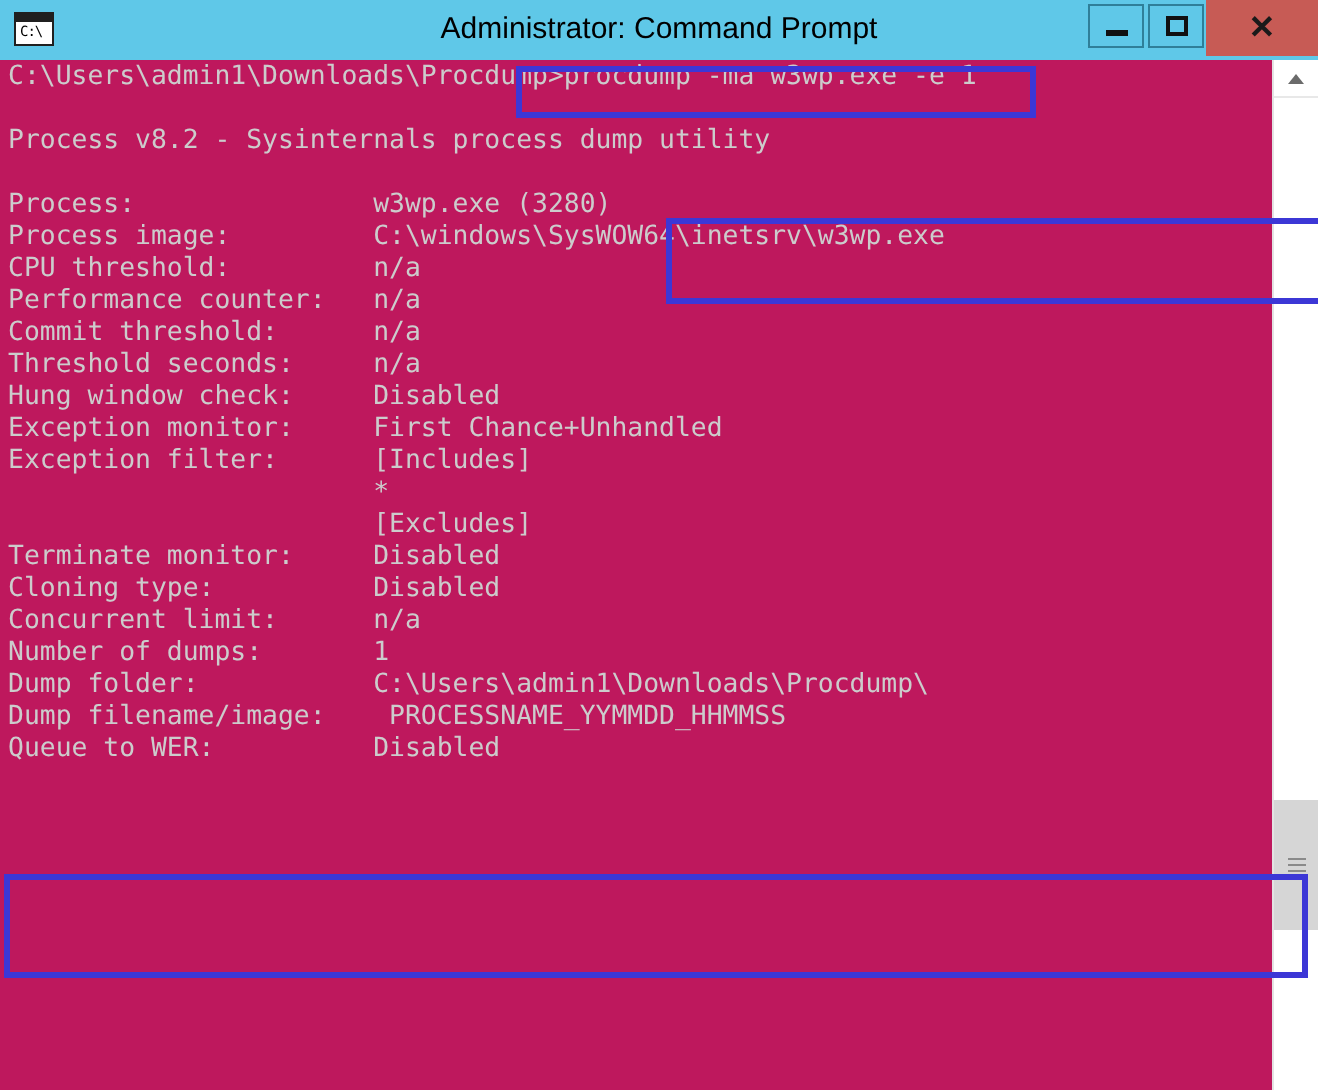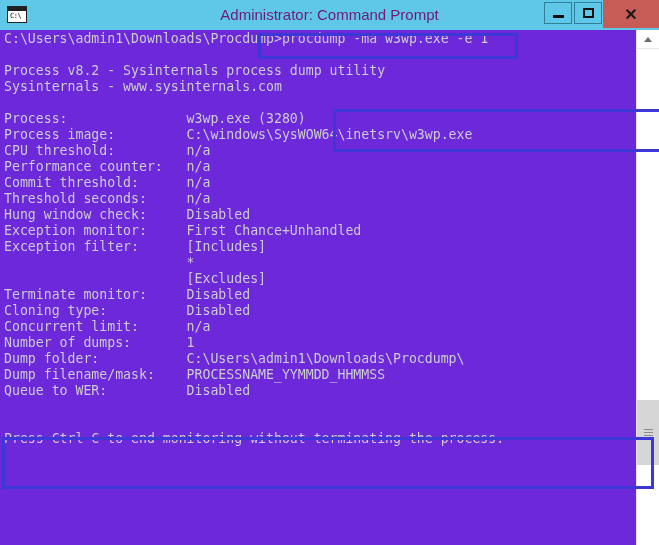--- a/index.html
+++ b/index.html
@@ -58,21 +58,21 @@
   }
   #title-text {
     position: absolute;
     left: 0; top: 0;
     width: 659px;
     height: 48px;
     line-height: 30px;
     text-align: center;
     font-family: "Liberation Sans", sans-serif;
     font-size: 15px;
-    color: #701a75;
+    color: #000000;
     white-space: nowrap;
   }
   .winbtn {
     position: absolute;
     top: 2px;
     width: 28px;
     height: 22px;
     border: 1px solid #2f7f99;
     box-sizing: border-box;
     background: #5FC8E8;
@@ -103,21 +103,21 @@
   .glyph-max {
     width: 11px; height: 10px; border: 2px solid #111; box-sizing: border-box;
   }
 
   
   #console {
     position: absolute;
     left: 0; top: 30px;
     width: 636px;
     height: 515px;
-    background: #6d28d9;
+    background: #be185d;
     overflow: hidden;
   }
   #left-edge {
     position: absolute;
     left: 0; top: 30px;
     width: 4px;
     height: 515px;
     background: #5FC8E8;
   }
   #term {
@@ -221,43 +221,41 @@
       <span>✕</span>
     </div>
   </div>
 
   <div id="left-edge"></div>
   <div id="console">
     <div id="term">
         <div class="line">C:\Users\admin1\Downloads\Procdump&gt;procdump -ma w3wp.exe -e 1</div>
         <div class="line"></div>
         <div class="line">Process v8.2 - Sysinternals process dump utility</div>
-        <div class="line">Sysinternals - www.sysinternals.com</div>
         <div class="line"></div>
         <div class="line">Process:               w3wp.exe (3280)</div>
         <div class="line">Process image:         C:\windows\SysWOW64\inetsrv\w3wp.exe</div>
         <div class="line">CPU threshold:         n/a</div>
         <div class="line">Performance counter:   n/a</div>
         <div class="line">Commit threshold:      n/a</div>
         <div class="line">Threshold seconds:     n/a</div>
         <div class="line">Hung window check:     Disabled</div>
         <div class="line">Exception monitor:     First Chance+Unhandled</div>
         <div class="line">Exception filter:      [Includes]</div>
         <div class="line">                       *</div>
         <div class="line">                       [Excludes]</div>
         <div class="line">Terminate monitor:     Disabled</div>
         <div class="line">Cloning type:          Disabled</div>
         <div class="line">Concurrent limit:      n/a</div>
         <div class="line">Number of dumps:       1</div>
         <div class="line">Dump folder:           C:\Users\admin1\Downloads\Procdump\</div>
-        <div class="line">Dump filename/mask:    PROCESSNAME_YYMMDD_HHMMSS</div>
+        <div class="line">Dump filename/image:    PROCESSNAME_YYMMDD_HHMMSS</div>
         <div class="line">Queue to WER:          Disabled</div>
         <div class="line"></div>
         <div class="line"></div>
-        <div class="line">Press Ctrl-C to end monitoring without terminating the process.</div>
         <div class="line"></div>
         <div class="line"></div>
       </div>
   </div>
 
   <div id="scrollbar">
     <div id="sb-up">
       <div class="arrow-up"></div>
     </div>
     <div id="sb-thumb">

